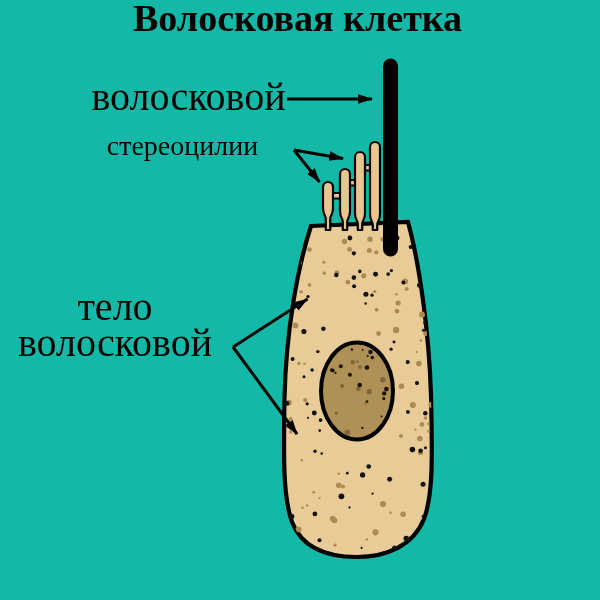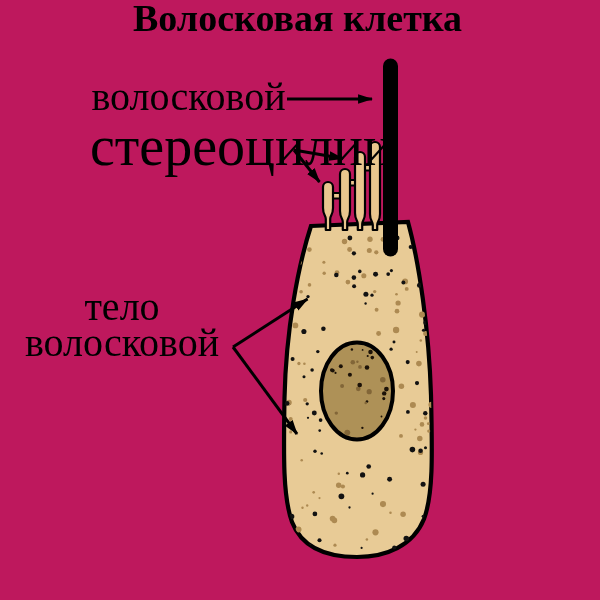--- a/index.html
+++ b/index.html
@@ -20,31 +20,31 @@
   #title-lbl{
     left:133px;top:-4px;width:300px;
     font-size:38px;font-weight:700;line-height:44px;
   }
   #kinocilium-lbl{
     left:88px;top:77px;width:201px;
     font-size:40px;line-height:40px;
   }
   #stereocilia-lbl{
     left:82px;top:126px;width:201px;
-    font-size:56px;line-height:40px;margin-left:8px;
+    font-size:28px;line-height:40px;
   }
   #cellbody-lbl{
-    left:22px;top:289px;width:200px;
+    left:15px;top:289px;width:200px;
     font-size:40px;line-height:36px;
   }
 </style>
 </head>
 <body>
 
-<div id="stage" style="background: #be185d;">
+<div id="stage" style="background: #14b8a6;">
 
   <svg id="diagram-svg" width="600" height="600" viewBox="0 0 600 600">
     <defs>
       <marker id="arrowhead" markerUnits="userSpaceOnUse" markerWidth="15" markerHeight="11" viewBox="0 0 14 10" refX="13" refY="5" orient="auto">
         <path d="M0 0.5 L14 5 L0 9.5 Z" fill="#000"></path>
       </marker>
       <clipPath id="cellClip">
         <path d="M 311 226 L 408 222 C 419 262 429 330 431 395 C 432.5 458 433 495 424 519 C 413 546 386 557 357 557 C 328 557 302 548 292 522 C 283 497 283.5 458 284.5 398 C 286 330 298 266 311 226 Z"></path>
       </clipPath>
       <clipPath id="nucleusClip">

